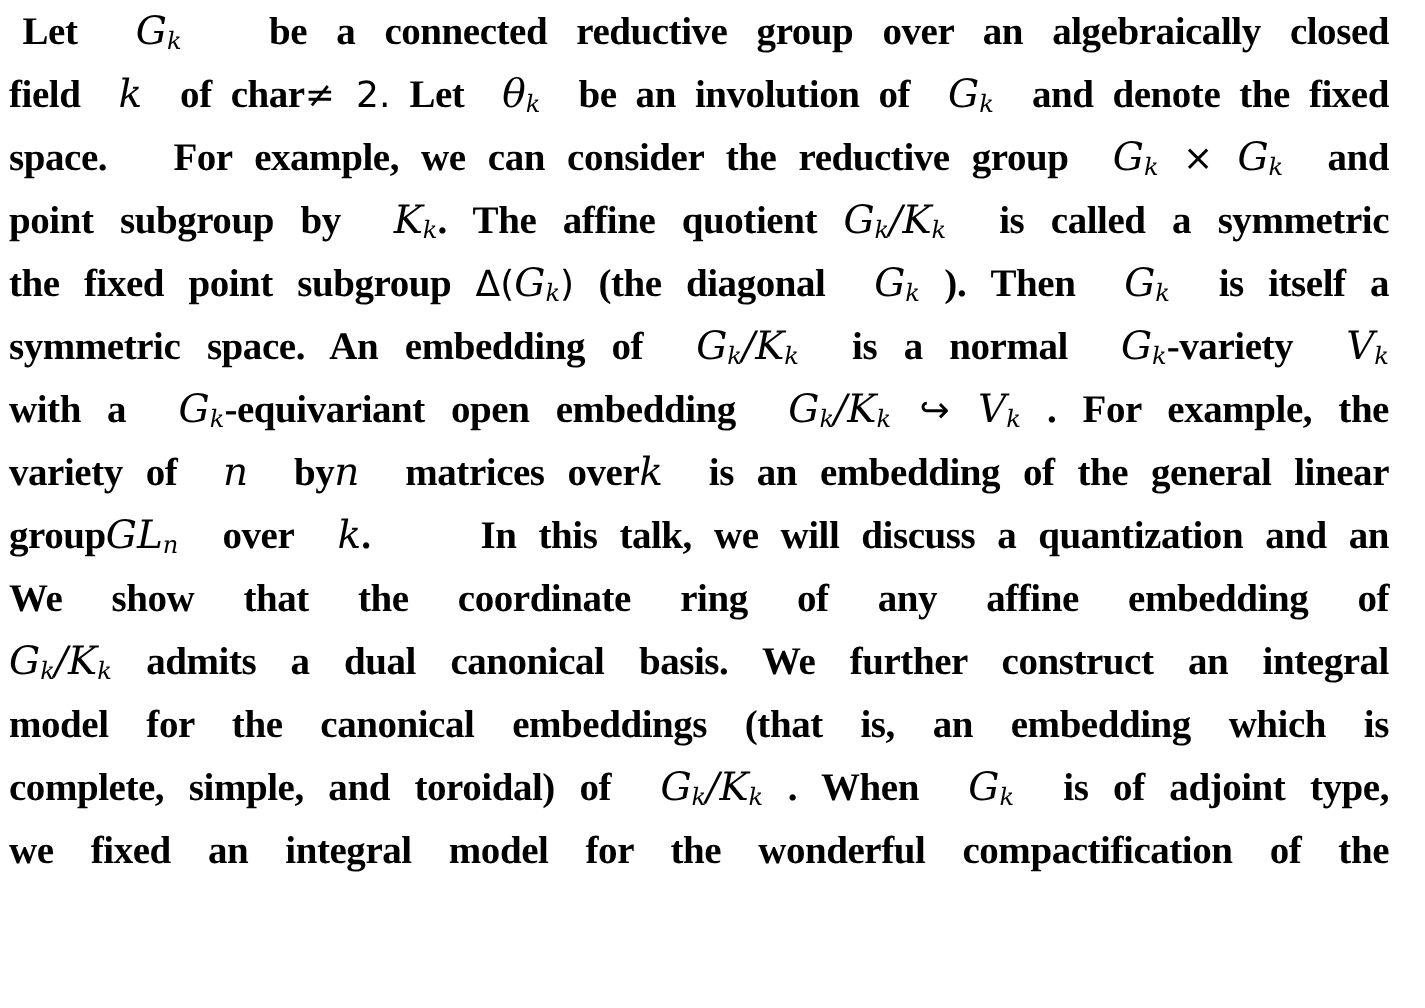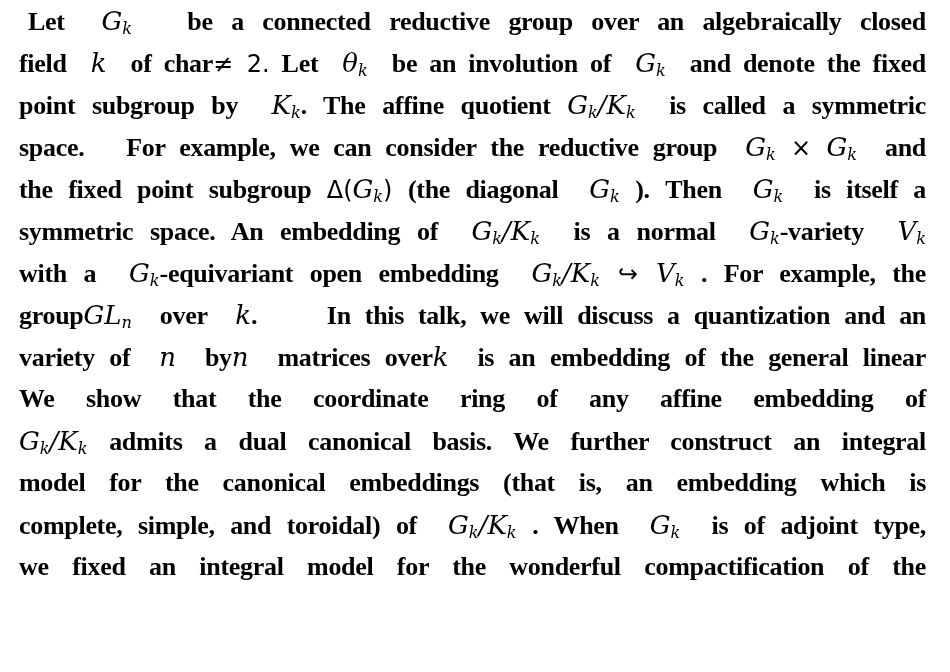--- a/index.html
+++ b/index.html
@@ -1,21 +1,21 @@
 <!DOCTYPE html>
 <html><head>
 <meta charset="utf-8">
 <style>
   html, body { margin: 0; padding: 0; }
   body {
     width: 950px; height: 672px;
     background: #ffffff;
     overflow: hidden;
   }
-  .paragraph { padding: 0 24px 16px 6px; margin-left: 13px; }
+  .paragraph { padding: 0 24px 16px 6px; }
   .line {
     height: 42px;
     line-height: 42px;
     white-space: nowrap;
     font-family: "Liberation Serif", serif;
     font-weight: 700;
     font-size: 26px;
     color: #000000;
     text-align: justify;
     text-align-last: justify;
@@ -46,25 +46,25 @@
     font-size: 24px;
     letter-spacing: 0;
   }
 </style>
 </head>
 <body>
 
 <div class="paragraph" id="paragraph">
     <div class="line ind"><span class="b">Let &nbsp;</span><span class="m">G<sub>k</sub></span><span class="b">&nbsp;&nbsp; be a connected reductive group over an algebraically closed</span></div>
     <div class="line"><span class="b">field &nbsp;</span><span class="m">k</span><span class="b">&nbsp; of char</span><span class="u">≠ 2.</span><span class="b"> Let &nbsp;</span><span class="m">θ<sub>k</sub></span><span class="b">&nbsp; be an involution of &nbsp;</span><span class="m">G<sub>k</sub></span><span class="b">&nbsp; and denote the fixed</span></div>
+    <div class="line"><span class="b">space.&nbsp;&nbsp; For example, we can consider the reductive group &nbsp;</span><span class="m">G<sub>k</sub></span><span class="u">&nbsp;×&nbsp;</span><span class="m">G<sub>k</sub></span><span class="b">&nbsp; and</span></div>
     <div class="line"><span class="b">point subgroup by &nbsp;</span><span class="m">K<sub>k</sub></span><span class="b">. The affine quotient </span><span class="m">G<sub>k</sub></span><span class="m">/</span><span class="m">K<sub>k</sub></span><span class="b">&nbsp; is called a symmetric</span></div>
-    <div class="line"><span class="b">space.&nbsp;&nbsp; For example, we can consider the reductive group &nbsp;</span><span class="m">G<sub>k</sub></span><span class="u">&nbsp;×&nbsp;</span><span class="m">G<sub>k</sub></span><span class="b">&nbsp; and</span></div>
     <div class="line"><span class="b">the fixed point subgroup </span><span class="u">Δ(</span><span class="m">G<sub>k</sub></span><span class="u">)</span><span class="b"> (the diagonal &nbsp;</span><span class="m">G<sub>k</sub></span><span class="b">&nbsp;). Then &nbsp;</span><span class="m">G<sub>k</sub></span><span class="b">&nbsp; is itself a</span></div>
     <div class="line"><span class="b">symmetric space. An embedding of &nbsp;</span><span class="m">G<sub>k</sub></span><span class="m">/</span><span class="m">K<sub>k</sub></span><span class="b">&nbsp; is a normal &nbsp;</span><span class="m">G<sub>k</sub></span><span class="b">-variety &nbsp;</span><span class="m">V<sub>k</sub></span></div>
     <div class="line"><span class="b">with a &nbsp;</span><span class="m">G<sub>k</sub></span><span class="b">-equivariant open embedding &nbsp;</span><span class="m">G<sub>k</sub></span><span class="m">/</span><span class="m">K<sub>k</sub></span><span class="u">&nbsp;↪&nbsp;</span><span class="m">V<sub>k</sub></span><span class="b">&nbsp;. For example, the</span></div>
+    <div class="line"><span class="b">variety of &nbsp;</span><span class="m">n</span><span class="b">&nbsp; by</span><span class="m">n</span><span class="b">&nbsp; matrices over</span><span class="m">k</span><span class="b">&nbsp; is an embedding of the general linear</span></div>
     <div class="line"><span class="b">group</span><span class="m">GL<sub>n</sub></span><span class="b">&nbsp; over &nbsp;</span><span class="m">k</span><span class="b">.&nbsp;&nbsp;&nbsp;&nbsp; In this talk, we will discuss a quantization and an</span></div>
-    <div class="line"><span class="b">variety of &nbsp;</span><span class="m">n</span><span class="b">&nbsp; by</span><span class="m">n</span><span class="b">&nbsp; matrices over</span><span class="m">k</span><span class="b">&nbsp; is an embedding of the general linear</span></div>
     <div class="line"><span class="b">We show that the coordinate ring of any affine embedding of</span></div>
     <div class="line"><span class="m">G<sub>k</sub></span><span class="m">/</span><span class="m">K<sub>k</sub></span><span class="b">&nbsp;admits a dual canonical basis. We further construct an integral</span></div>
     <div class="line"><span class="b">model for the canonical embeddings (that is, an embedding which is</span></div>
     <div class="line"><span class="b">complete, simple, and toroidal) of &nbsp;</span><span class="m">G<sub>k</sub></span><span class="m">/</span><span class="m">K<sub>k</sub></span><span class="b">&nbsp;. When &nbsp;</span><span class="m">G<sub>k</sub></span><span class="b">&nbsp; is of adjoint type,</span></div>
     <div class="line"><span class="b">we fixed an integral model for the wonderful compactification of the</span></div>
   </div>
 
 </body></html>

